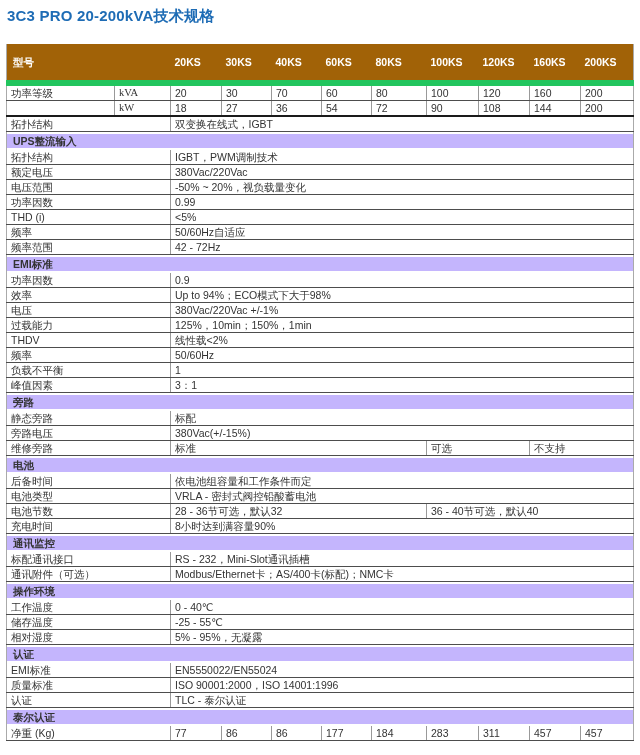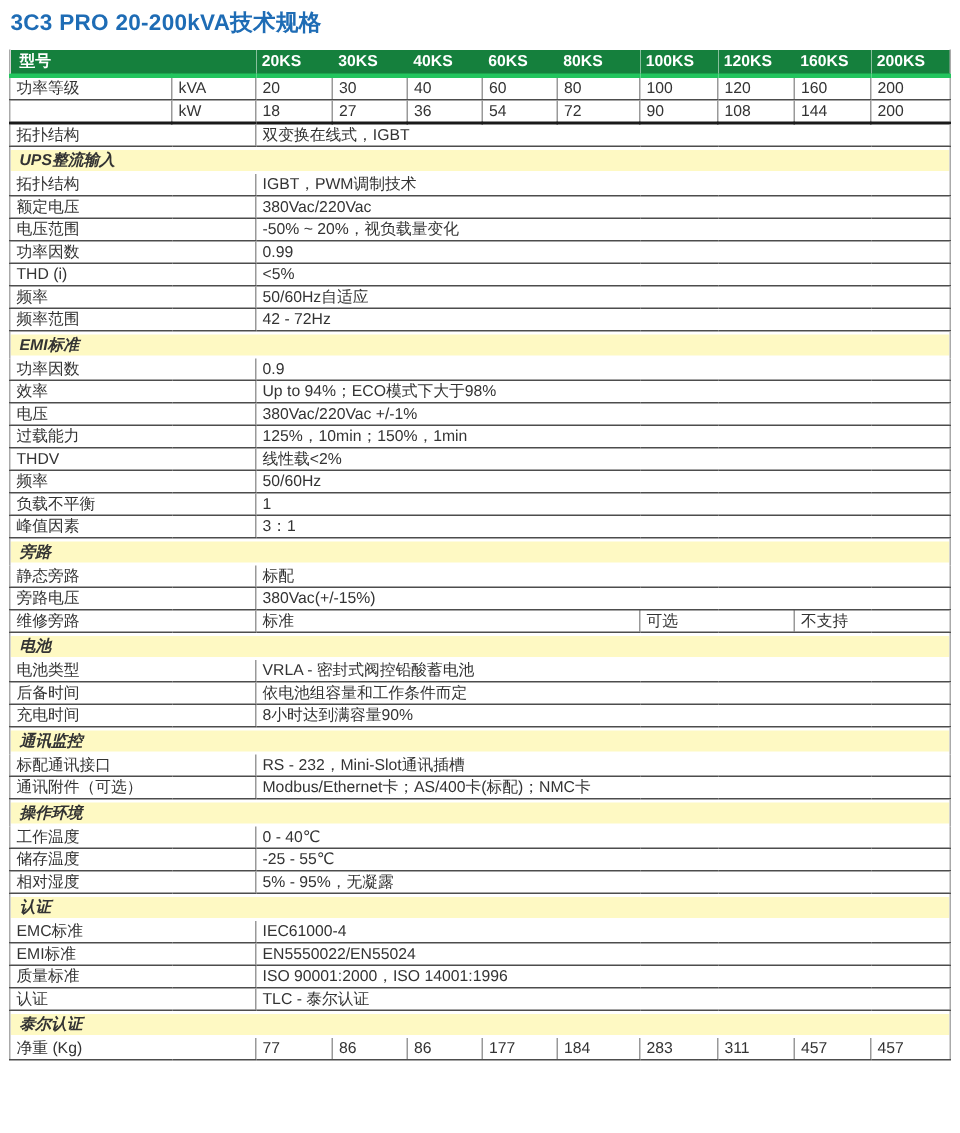--- a/index.html
+++ b/index.html
@@ -1,32 +1,32 @@
 <!DOCTYPE html>
 <html><head>
 <meta charset="utf-8">
 <style>
   html,body{margin:0;padding:0;background:#ffffff;}
   body{width:640px;height:755px;overflow:hidden;
        font-family:"Liberation Sans","DejaVu Sans",sans-serif;-webkit-font-smoothing:antialiased;}
   .page{padding:5px 6px 0 6px;}
-  .title{font-size:15px;font-weight:bold;color:#1e6cb5;margin:2px 0 8px 1px;line-height:18px;letter-spacing:.2px;}
+  .title{font-size:15px;font-weight:bold;color:#1e6cb5;margin:2px 0 19px 1px;line-height:18px;letter-spacing:.2px;}
   table.spec{border-collapse:collapse;table-layout:fixed;width:627px;border-left:1px solid #aaa;border-right:1px solid #aaa;}
   table.spec td,table.spec th{font-size:10.5px;line-height:12px;color:#333;padding:1px 4px;
        overflow:hidden;white-space:nowrap;text-align:left;font-weight:normal;vertical-align:middle;}
-  tr.hdr th{background:#15803d;color:#ffffff;font-weight:bold;border-bottom:3px solid #22c55e;padding:2px 4px;}
+  tr.hdr th{background:#a16207;color:#ffffff;font-weight:bold;border-bottom:6px solid #22c55e;padding:12px 4px;}
   tr.hdr th.lblh{padding-left:6px;}
   tr.data td{border-bottom:1px solid #4d4d4d;}
   tr.data.thick td{border-top:2px solid #1a1a1a;}
   td.lbl{font-weight:bold;padding-left:6px;color:#2b2b2b;}
-  td.unit{border-left:1px solid #999;}
+  td.unit{border-left:1px solid #999;font-family:Liberation Serif, serif;}
   td.val{border-left:1px solid #999;padding-left:6px;margin-top:16px;}
   td.gval{border-left:1px solid #999;}
   tr.section td{padding:0;border-bottom:none;}
-  tr.section .bar{background:#fef9c3;margin:2px 0 2px 0;padding:1px 6px;font-weight:bold;color:#333;line-height:12px;font-style:italic;}
+  tr.section .bar{background:#c4b5fd;margin:2px 0 2px 0;padding:1px 6px;font-weight:bold;color:#333;line-height:12px;}
 </style>
 </head>
 <body>
 
 <div class="page">
   <div class="title">3C3 PRO 20-200kVA技术规格</div>
 
   <table class="spec">
     <colgroup>
       <col style="width:108px">
@@ -52,21 +52,21 @@
           <th>100KS</th>
           <th>120KS</th>
           <th>160KS</th>
           <th>200KS</th>
         </tr>
         <tr class="data">
           <td class="lbl">功率等级</td>
           <td class="unit">kVA</td>
           <td class="gval">20</td>
           <td class="gval">30</td>
-          <td class="gval">40</td>
+          <td class="gval">70</td>
           <td class="gval">60</td>
           <td class="gval">80</td>
           <td class="gval">100</td>
           <td class="gval">120</td>
           <td class="gval">160</td>
           <td class="gval">200</td>
         </tr>
         <tr class="data">
           <td class="lbl"></td>
           <td class="unit">kW</td>
@@ -172,26 +172,31 @@
           <td class="val" colspan="5">标准</td>
           <td class="val" colspan="2">可选</td>
           <td class="val" colspan="2">不支持</td>
         </tr>
         <tr class="section">
           <td colspan="11">
             <div class="bar">电池</div>
           </td>
         </tr>
         <tr class="data">
+          <td class="lbl" colspan="2">后备时间</td>
+          <td class="val" colspan="9">依电池组容量和工作条件而定</td>
+        </tr>
+        <tr class="data">
           <td class="lbl" colspan="2">电池类型</td>
           <td class="val" colspan="9">VRLA - 密封式阀控铅酸蓄电池</td>
         </tr>
         <tr class="data">
-          <td class="lbl" colspan="2">后备时间</td>
-          <td class="val" colspan="9">依电池组容量和工作条件而定</td>
+          <td class="lbl" colspan="2">电池节数</td>
+          <td class="val" colspan="5">28 - 36节可选，默认32</td>
+          <td class="val" colspan="4">36 - 40节可选，默认40</td>
         </tr>
         <tr class="data">
           <td class="lbl" colspan="2">充电时间</td>
           <td class="val" colspan="9">8小时达到满容量90%</td>
         </tr>
         <tr class="section">
           <td colspan="11">
             <div class="bar">通讯监控</div>
           </td>
         </tr>
@@ -217,24 +222,20 @@
           <td class="val" colspan="9">-25 - 55℃</td>
         </tr>
         <tr class="data">
           <td class="lbl" colspan="2">相对湿度</td>
           <td class="val" colspan="9">5% - 95%，无凝露</td>
         </tr>
         <tr class="section">
           <td colspan="11">
             <div class="bar">认证</div>
           </td>
-        </tr>
-        <tr class="data">
-          <td class="lbl" colspan="2">EMC标准</td>
-          <td class="val" colspan="9">IEC61000-4</td>
         </tr>
         <tr class="data">
           <td class="lbl" colspan="2">EMI标准</td>
           <td class="val" colspan="9">EN5550022/EN55024</td>
         </tr>
         <tr class="data">
           <td class="lbl" colspan="2">质量标准</td>
           <td class="val" colspan="9">ISO 90001:2000，ISO 14001:1996</td>
         </tr>
         <tr class="data">

